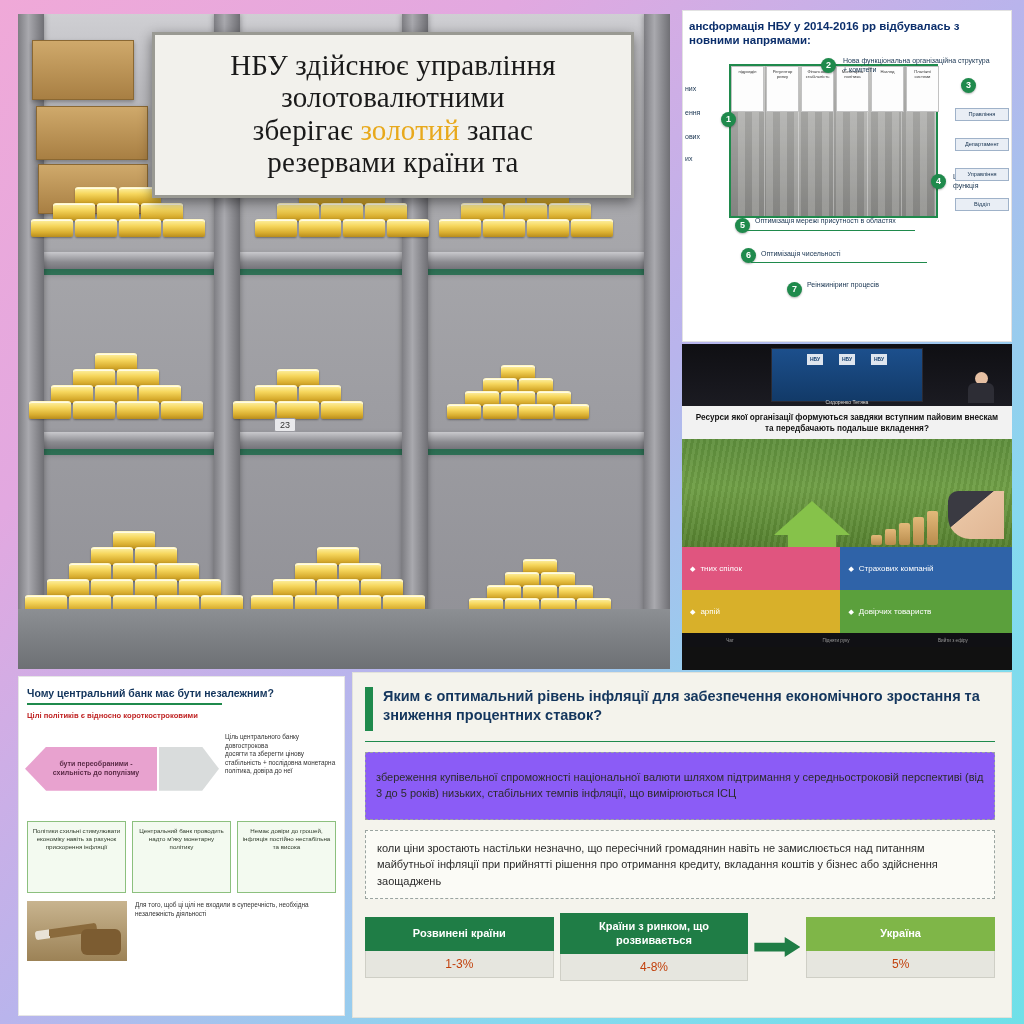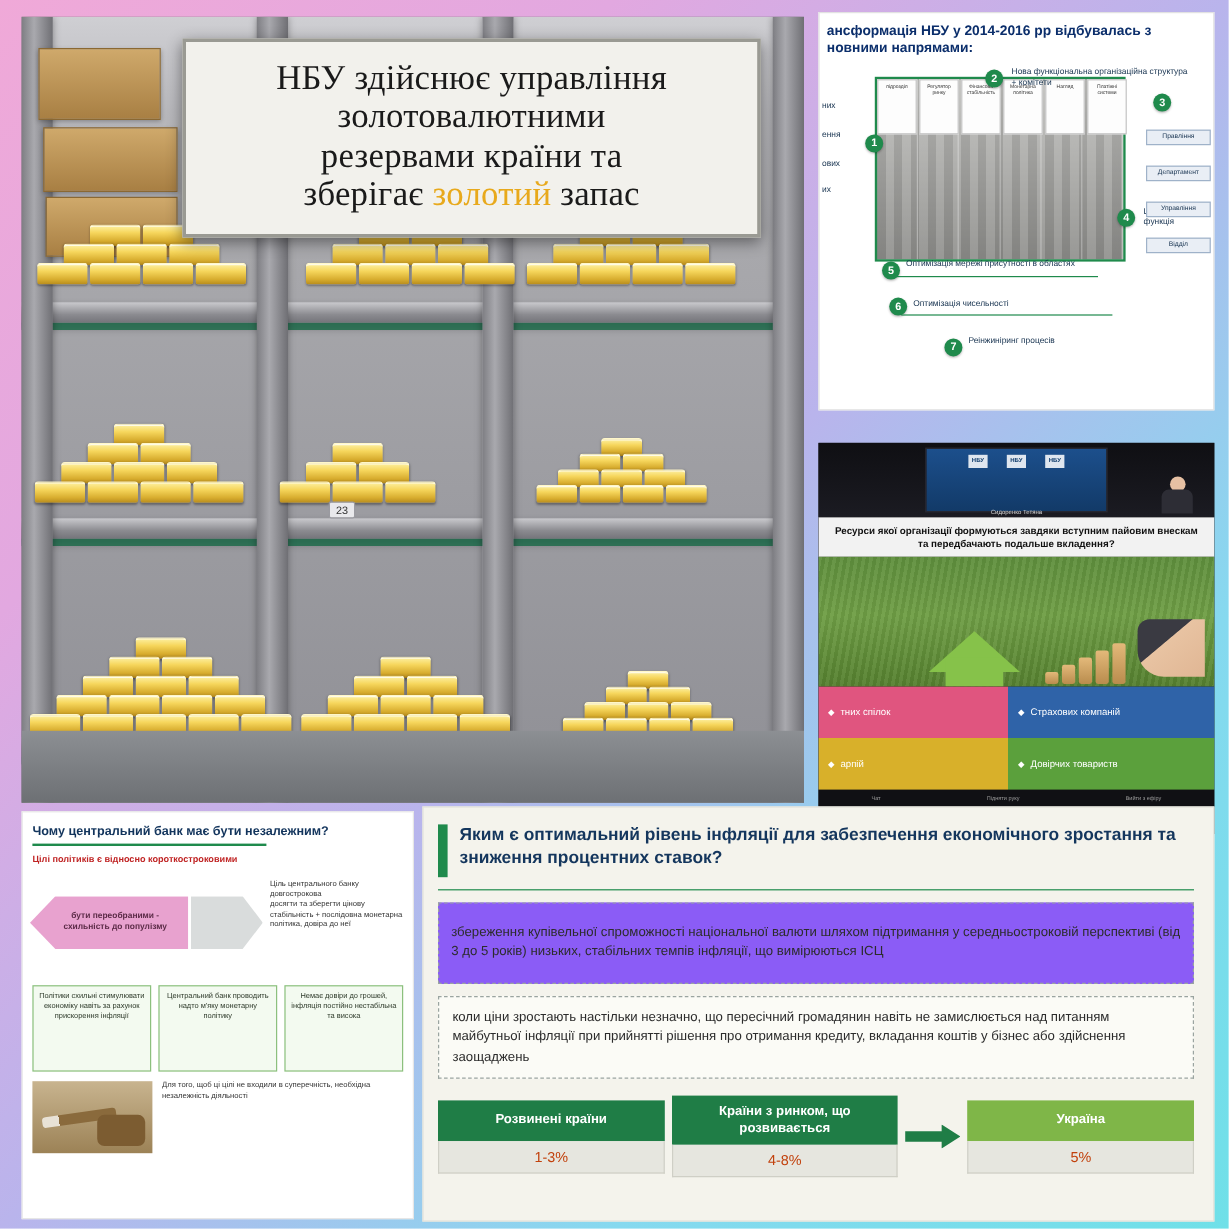--- a/index.html
+++ b/index.html
@@ -226,21 +226,20 @@
 
   
   .panel-webinar {
     position: absolute;
     left: 682px;
     top: 344px;
     width: 330px;
     height: 326px;
     background: #111;
     overflow: hidden;
-    margin-top: 25px;
   }
   .wb-top {
     position: relative;
     height: 62px;
     background: linear-gradient(to bottom, #0f0f13, #1b1b22);
   }
   .wb-screen {
     position: absolute;
     left: 50%;
     transform: translateX(-50%);
@@ -838,22 +837,22 @@
         </div>
     </div>
 
     <div class="vault-floor"></div>
 
     <div class="label-tag" style="left:256px; top:404px;">23</div>
 
     <div class="gold-caption">
       <div class="line">НБУ здійснює управління</div>
       <div class="line">золотовалютними</div>
+      <div class="line"><span>зберігає </span><span class="hl">золотий</span><span> запас</span></div>
       <div class="line">резервами країни та</div>
-      <div class="line"><span>зберігає </span><span class="hl">золотий</span><span> запас</span></div>
     </div>
   </div>
 
   <div class="panel-transform">
     <div class="tr-title">
       <div>ансформація НБУ у 2014-2016 рр відбувалась з</div>
       <div>новними напрямами:</div>
     </div>
 
     <div class="tr-body">

